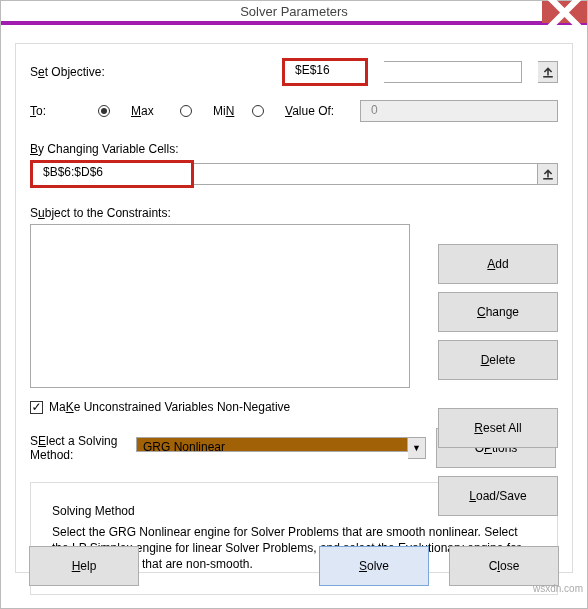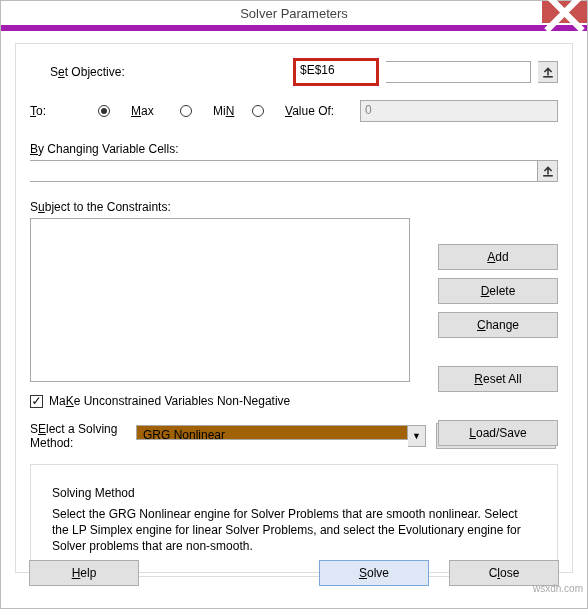--- a/index.html
+++ b/index.html
@@ -1,35 +1,35 @@
 <!DOCTYPE html>
 <html><head>
 <meta charset="utf-8">
 <style>
   * { box-sizing: border-box; font-family: "Segoe UI", Tahoma, sans-serif; font-size: 12px; }
   body { margin: 0; background: #fff; }
   .window { width: 588px; height: 609px; background: #fff; border: 1px solid #bbb; position: relative; }
-  .titlebar { height: 30px; background: #fff; border-bottom: 6px solid #a21caf; display:flex; align-items:center; justify-content:center; position:relative; }
+  .titlebar { height: 24px; background: #fff; border-bottom: 4px solid #a21caf; display:flex; align-items:center; justify-content:center; position:relative; }
   .titlebar .title { font-size: 13px; color:#444; }
   .closebtn { position:absolute; right:0; top:0; width:45px; height:22px; background:#c8504f; color:#fff; display:flex; align-items:center; justify-content:center; font-size:13px; }
   .content { position:absolute; left:14px; right:14px; top:42px; bottom:12px; }
   .inner { border:1px solid #ddd; padding:14px 14px 10px 14px; height:530px; position:relative; }
   .row { display:flex; align-items:center; margin-bottom:14px; }
   .lbl { color:#000; }
   .ul { text-decoration: underline; }
-  .input { background:#fff; border:1px solid #a9a9a9; height:22px; padding:2px 4px; }
+  .input { background:#fff; border:1px solid #a9a9a9; height:22px; padding:2px 10px; }
   .refbtn { width:20px; height:22px; background:#e8e8e8; border:1px solid #a9a9a9; display:flex; align-items:center; justify-content:center; border-left:none; }
   .refbtn svg { width:12px; height:12px; }
   .radio { display:inline-flex; align-items:center; gap:21px; }
   .radio .circ { width:12px; height:12px; border:1px solid #333; border-radius:50%; display:inline-flex; align-items:center; justify-content:center; background:#fff;}
   .radio .dot { width:6px; height:6px; background:#333; border-radius:50%; }
   .hl { border:3px solid #c8241c; }
   .constraints-box { width:380px; height:164px; background:#fff; border:1px solid #a9a9a9; }
   .btncol { position:absolute; right:14px; top:200px; width:120px; display:flex; flex-direction:column; gap:8px;}
-  .btn { height:26px; background:#e1e1e1; border:1px solid #adadad; display:flex; align-items:center; justify-content:center; }
+  .btn { height:40px; background:#e1e1e1; border:1px solid #adadad; display:flex; align-items:center; justify-content:center; }
   .btn.default { background:#dde7f5; border:1px solid #7aa7d8; }
   .chk { width:13px; height:13px; border:1px solid #333; background:#fff; display:inline-flex; align-items:center; justify-content:center; font-size:10px; line-height:1; }
   .select { display:flex; }
   .select .sval { border:1px solid #a9a9a9; height:15px; padding:2px 6px; background:#a16207; flex:1;}
   .select .sbtn { width:18px; height:22px; border:1px solid #a9a9a9; border-left:none; background:#e8e8e8; display:flex; align-items:center; justify-content:center; font-size:9px;}
   .infobox { border:1px solid #ddd; padding:21px; margin-top:14px; }
   .infobox .ititle { margin-bottom:6px; }
   .footer { position:absolute; left:14px; right:14px; bottom:10px; display:flex; justify-content:space-between; }
   .footer .btn { width:110px; }
   .footer .right { display:flex; gap:20px; }
@@ -45,21 +45,21 @@
     <div class="closebtn">
       <svg viewBox="0 0 10 10">
           <path d="M1 1 L9 9 M9 1 L1 9" stroke="#fff" stroke-width="1.4"></path>
         </svg>
     </div>
   </div>
 
   <div class="content">
     <div class="inner">
 
-      <div class="row" style="gap:7px;margin-left:20px;">
+      <div class="row" style="gap:16px;">
         <div style="width:236px;">
           <span>S</span><span class="ul">e</span><span>t Objective:</span>
         </div>
         <div class="hl" style="display:flex; padding:0; width:86px;">
           <div class="input" style="border:none; flex:1;">$E$16</div>
         </div>
         <div class="input" style="flex:1; border-left:none;"></div>
         <div class="refbtn">
           <svg viewBox="0 0 10 10">
               <path d="M5 8 L5 2 M2 5 L5 2 L8 5" stroke="#333" fill="none" stroke-width="1.3"></path>
@@ -84,43 +84,46 @@
           <span class="circ"></span>
           <span><span class="ul">V</span><span>alue Of:</span></span>
         </div>
         <div class="input disabled-inp" style="flex:1;">0</div>
       </div>
 
       <div class="lbl" style="margin-bottom:4px;">
         <span class="ul">B</span><span>y Changing Variable Cells:</span>
       </div>
       <div class="row" style="gap:0; margin-bottom:18px;">
+        <div class="hl" style="display:flex; padding:0; width:164px;">
+          <div class="input" style="border:none; flex:1;">$B$6:$D$6</div>
+        </div>
         <div class="input" style="flex:1; border-left:none;"></div>
         <div class="refbtn">
           <svg viewBox="0 0 10 10">
               <path d="M5 8 L5 2 M2 5 L5 2 L8 5" stroke="#333" fill="none" stroke-width="1.3"></path>
               <path d="M1 9 L9 9" stroke="#333" stroke-width="1.3"></path>
             </svg>
         </div>
       </div>
 
       <div class="lbl" style="margin-bottom:4px;">
         <span>S</span><span class="ul">u</span><span>bject to the Constraints:</span>
       </div>
       <div class="constraints-box"></div>
 
       <div class="btncol">
         <div class="btn">
             <span><span class="ul">A</span><span>dd</span></span>
           </div>
         <div class="btn">
-            <span><span class="ul">D</span><span>elete</span></span>
+            <span><span class="ul">C</span><span>hange</span></span>
           </div>
         <div class="btn">
-            <span><span class="ul">C</span><span>hange</span></span>
+            <span><span class="ul">D</span><span>elete</span></span>
           </div>
         <div style="height:12px;"></div>
         <div class="btn">
             <span><span class="ul">R</span><span>eset All</span></span>
           </div>
         <div style="height:12px;"></div>
         <div class="btn">
             <span><span class="ul">L</span><span>oad/Save</span></span>
           </div>
       </div>

